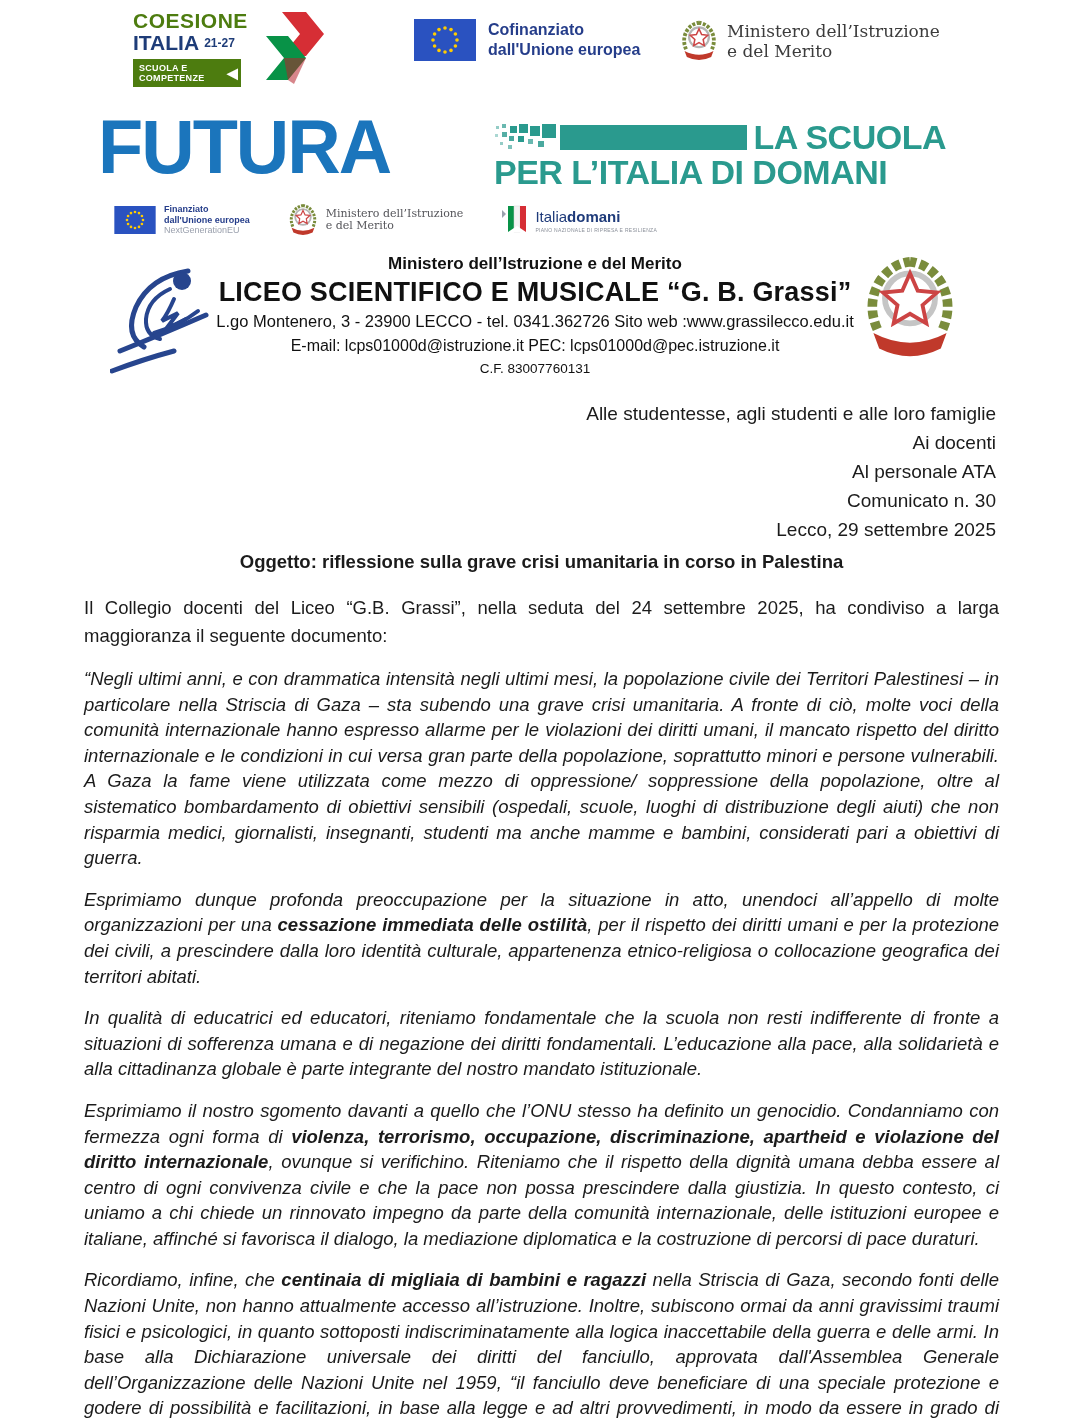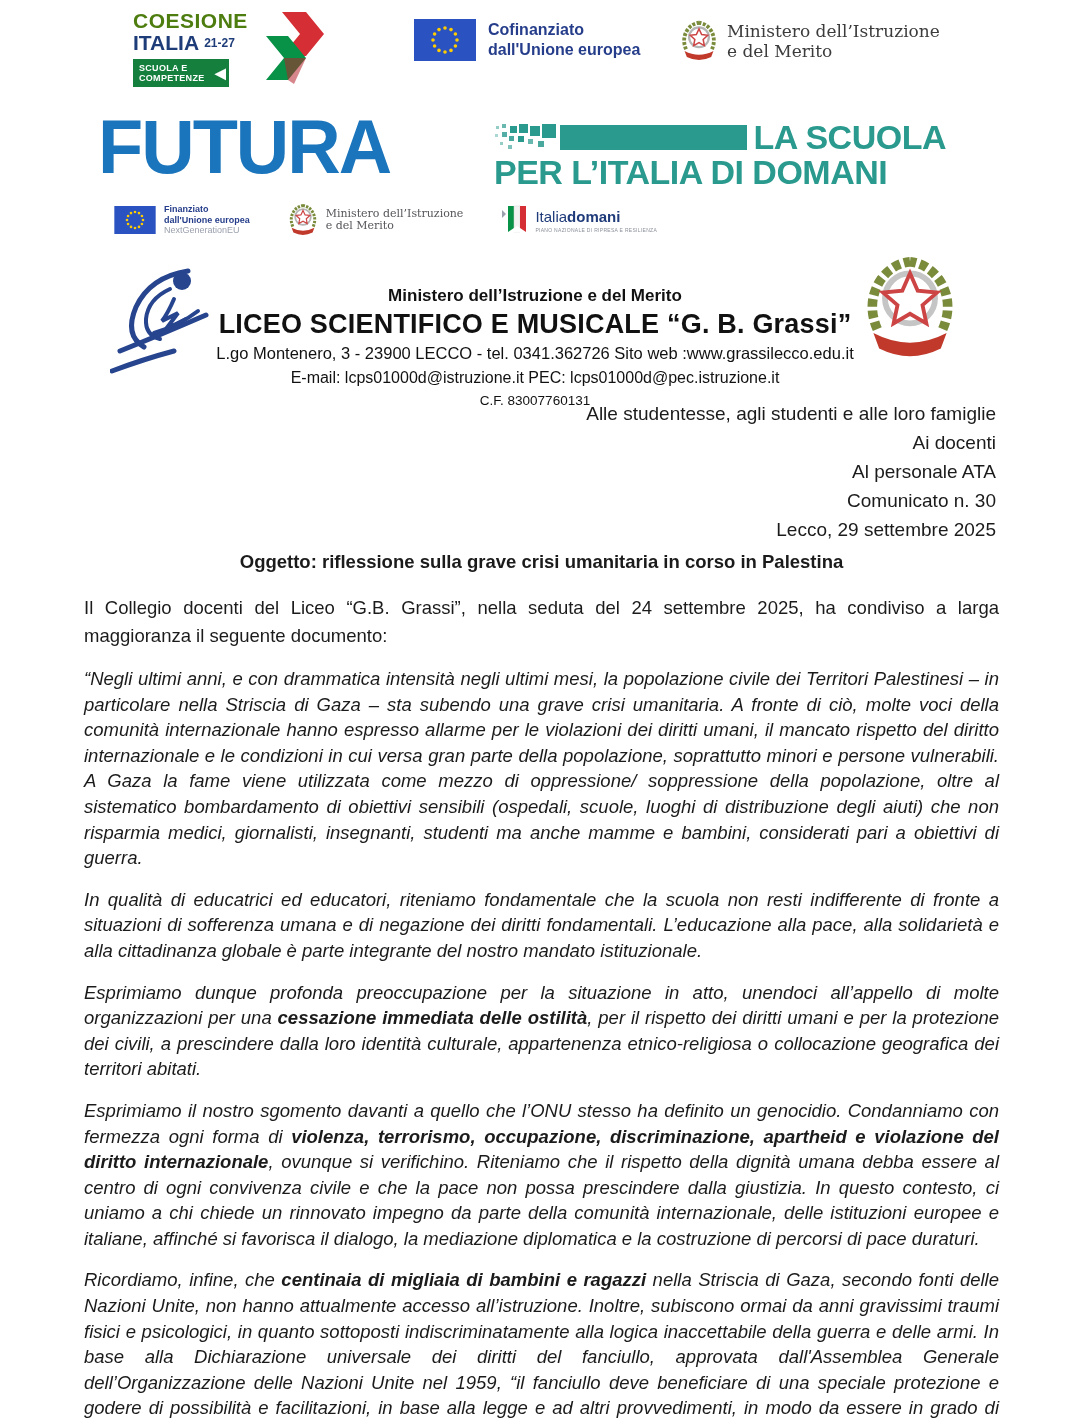--- a/index.html
+++ b/index.html
@@ -6,22 +6,22 @@
   .page{
     position:relative;width:1080px;height:1424px;background:#ffffff;
     font-family:"Liberation Sans",sans-serif;color:#1b1b1b;overflow:hidden;
     margin:0 auto;
   }
   
   .coesione{position:absolute;left:133px;top:10px;display:flex;align-items:flex-start;gap:6px;}
   .coesione-text .t1{font-weight:bold;font-size:21px;letter-spacing:.5px;color:#4d7c0f;line-height:22px;}
   .coesione-text .t2{font-weight:bold;font-size:21px;color:#1e3c78;line-height:22px;}
   .coesione-text .t2 .small{font-size:12px;vertical-align:3px;letter-spacing:0;}
-  .coesione-badge{margin-top:5px;background:#15803d;color:#fff;font-weight:bold;
-    font-size:9px;line-height:10px;padding:4px 12px 4px 6px;position:relative;width:78px;letter-spacing:.3px;}
+  .coesione-badge{margin-top:5px;background:#4d7c0f;color:#fff;font-weight:bold;
+    font-size:9px;line-height:10px;padding:4px 24px 4px 6px;position:relative;width:78px;letter-spacing:.3px;}
   .coesione-badge .arrow{position:absolute;right:3px;top:4px;color:#ffffff;font-size:14px;line-height:20px;}
   .eu-cof{position:absolute;left:414px;top:19px;display:flex;gap:12px;align-items:center;}
   .eu-cof-text{font-weight:bold;color:#253d8a;font-size:16px;line-height:20px;}
   .min-top{position:absolute;left:680px;top:20px;display:flex;gap:9px;align-items:center;}
   .script{font-family:"DejaVu Serif",serif;color:#3c3c3c;}
   .min-top .script{font-size:17px;line-height:20px;}
   
   .futura-word{position:absolute;left:98px;top:104px;font-size:74px;font-weight:800;
     color:#1b75bc;letter-spacing:-2px;transform:scaleY(1.02);font-family:"Liberation Sans",sans-serif;}
   .tagline{position:absolute;left:494px;top:122px;width:452px;}
@@ -32,21 +32,21 @@
   
   .funding{position:absolute;left:102px;top:203px;display:flex;align-items:center;gap:38px;padding-left:12px;}
   .fund-item{display:flex;align-items:center;gap:8px;}
   .fund-eu-text{font-size:9px;font-weight:bold;color:#253d8a;line-height:10.5px;}
   .fund-eu-text .gray{color:#9aa0ad;font-weight:normal;}
   .fund-min .script{font-size:11px;line-height:12px;color:#55555a;}
   .italiadomani-text{font-size:15px;color:#1f3b7a;line-height:17px;}
   .italiadomani-text b{font-weight:800;}
   .italiadomani-sub{font-size:5px;color:#8a8f99;letter-spacing:.3px;margin-top:2px;}
   
-  .school-text{position:absolute;left:190px;top:254px;width:690px;text-align:center;color:#111;margin-top:32px;}
+  .school-text{position:absolute;left:190px;top:254px;width:690px;text-align:center;color:#111;}
   .school-ministry{font-weight:bold;font-size:17px;line-height:20px;}
   .school-name{font-weight:bold;font-size:27px;line-height:30px;margin-top:3px;letter-spacing:.2px;}
   .school-address{font-size:16.5px;margin-top:5px;}
   .school-email{font-size:16px;margin-top:6px;}
   .school-cf{font-size:13.5px;margin-top:6px;}
   .school-logo{position:absolute;left:110px;top:255px;}
   .emblem-big{position:absolute;left:860px;top:256px;}
   
   .recipients{position:absolute;left:380px;top:399px;right:84px;text-align:right;
     font-size:19px;line-height:29px;color:#1b1b1b;}
@@ -238,19 +238,19 @@
       <div>Comunicato n. 30</div>
       <div>Lecco, 29 settembre 2025</div>
     </div>
 
   <div class="subject">Oggetto: riflessione sulla grave crisi umanitaria in corso in Palestina</div>
 
   <div class="intro">Il Collegio docenti del Liceo “G.B. Grassi”, nella seduta del 24 settembre 2025, ha condiviso a larga maggioranza il seguente documento:</div>
 
   <div class="bodytext">
       <p><span>“Negli ultimi anni, e con drammatica intensità negli ultimi mesi, la popolazione civile dei Territori Palestinesi – in particolare nella Striscia di Gaza – sta subendo una grave crisi umanitaria. A fronte di ciò, molte voci della comunità internazionale hanno espresso allarme per le violazioni dei diritti umani, il mancato rispetto del diritto internazionale e le condizioni in cui versa gran parte della popolazione, soprattutto minori e persone vulnerabili. A Gaza la fame viene utilizzata come mezzo di oppressione/ soppressione della popolazione, oltre al sistematico bombardamento di obiettivi sensibili (ospedali, scuole, luoghi di distribuzione degli aiuti) che non risparmia medici, giornalisti, insegnanti, studenti ma anche mamme e bambini, considerati pari a obiettivi di guerra.</span></p>
+      <p><span>Esprimiamo dunque profonda preoccupazione per la situazione in atto, unendoci all’appello di molte organizzazioni per una </span><b>cessazione immediata delle ostilità</b><span>, per il rispetto dei diritti umani e per la protezione dei civili, a prescindere dalla loro identità culturale, appartenenza etnico-religiosa o collocazione geografica dei territori abitati.</span></p>
       <p><span>In qualità di educatrici ed educatori, riteniamo fondamentale che la scuola non resti indifferente di fronte a situazioni di sofferenza umana e di negazione dei diritti fondamentali. L’educazione alla pace, alla solidarietà e alla cittadinanza globale è parte integrante del nostro mandato istituzionale.</span></p>
-      <p><span>Esprimiamo dunque profonda preoccupazione per la situazione in atto, unendoci all’appello di molte organizzazioni per una </span><b>cessazione immediata delle ostilità</b><span>, per il rispetto dei diritti umani e per la protezione dei civili, a prescindere dalla loro identità culturale, appartenenza etnico-religiosa o collocazione geografica dei territori abitati.</span></p>
       <p><span>Esprimiamo il nostro sgomento davanti a quello che l’ONU stesso ha definito un genocidio. Condanniamo con fermezza ogni forma di </span><b>violenza, terrorismo, occupazione, discriminazione, apartheid e violazione del diritto internazionale</b><span>, ovunque si verifichino. Riteniamo che il rispetto della dignità umana debba essere al centro di ogni convivenza civile e che la pace non possa prescindere dalla giustizia. In questo contesto, ci uniamo a chi chiede un rinnovato impegno da parte della comunità internazionale, delle istituzioni europee e italiane, affinché si favorisca il dialogo, la mediazione diplomatica e la costruzione di percorsi di pace duraturi.</span></p>
       <p><span>Ricordiamo, infine, che </span><b>centinaia di migliaia di bambini e ragazzi</b><span> nella Striscia di Gaza, secondo fonti delle Nazioni Unite, non hanno attualmente accesso all’istruzione. Inoltre, subiscono ormai da anni gravissimi traumi fisici e psicologici, in quanto sottoposti indiscriminatamente alla logica inaccettabile della guerra e delle armi. In base alla Dichiarazione universale dei diritti del fanciullo, approvata dall'Assemblea Generale dell’Organizzazione delle Nazioni Unite nel 1959, “il fanciullo deve beneficiare di una speciale protezione e godere di possibilità e facilitazioni, in base alla legge e ad altri provvedimenti, in modo da essere in grado di crescere in modo sano e normale sul piano fisico, intellettuale, morale, spirituale e sociale in condizioni di libertà e di dignità”. </span></p>
     </div>
 
 </div>
 
 </body></html>

